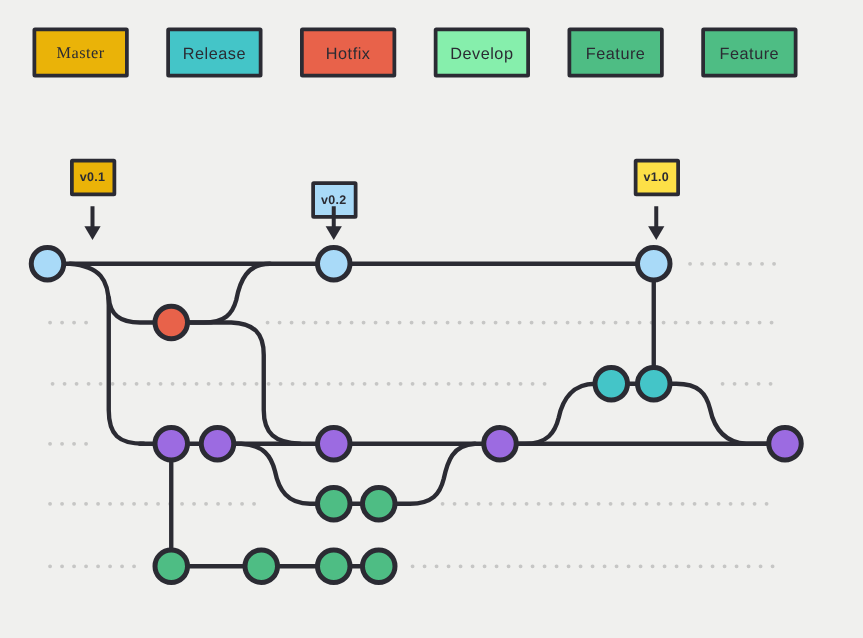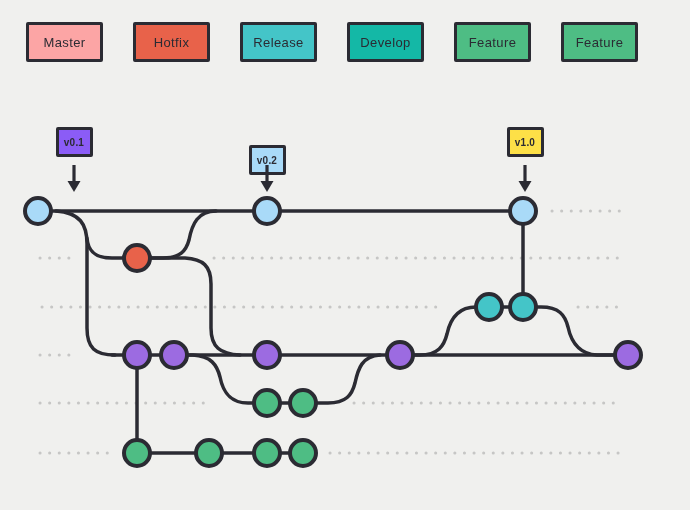--- a/index.html
+++ b/index.html
@@ -25,30 +25,30 @@
     border:3px solid #2b2b33;border-radius:2px;
     display:flex;align-items:center;justify-content:center;
     font-size:10px;letter-spacing:0.2px;font-weight:600;
   }
   svg{position:absolute;left:0;top:0;}
 </style>
 </head>
 <body>
 
 <div class="legend">
-    <div class="legend-item" style="background: #fca5a5;">Master</div>
+    <div class="legend-item" style="background: #eab308; font-family: Liberation Serif, serif;">Master</div>
+    <div class="legend-item" style="background: rgb(68, 197, 200);">Release</div>
     <div class="legend-item" style="background: rgb(232, 98, 74);">Hotfix</div>
-    <div class="legend-item" style="background: rgb(68, 197, 200);">Release</div>
-    <div class="legend-item" style="background: #14b8a6;">Develop</div>
+    <div class="legend-item" style="background: #86efac;">Develop</div>
     <div class="legend-item" style="background: rgb(78, 189, 132);">Feature</div>
     <div class="legend-item" style="background: rgb(78, 189, 132);">Feature</div>
   </div>
 
 <div id="tags">
-    <div class="tag" style="left: 55.5px; background: #8b5cf6;">v0.1</div>
+    <div class="tag" style="left: 55.5px; background: #eab308;">v0.1</div>
     <div class="tag" style="left: 248.5px; background: rgb(169, 218, 248); margin-top: 18px;">v0.2</div>
     <div class="tag" style="left: 506.5px; background: #fde047;">v1.0</div>
   </div>
 
 <svg width="690" height="510" viewBox="0 0 690 510">
     <line x1="552" y1="211" x2="622" y2="211" stroke="#c6c6c5" stroke-width="3" stroke-linecap="round" stroke-dasharray="0.1 9.5"></line>
     <line x1="40" y1="258" x2="74" y2="258" stroke="#c6c6c5" stroke-width="3" stroke-linecap="round" stroke-dasharray="0.1 9.5"></line>
     <line x1="214" y1="258" x2="619" y2="258" stroke="#c6c6c5" stroke-width="3" stroke-linecap="round" stroke-dasharray="0.1 9.5"></line>
     <line x1="42" y1="307" x2="436" y2="307" stroke="#c6c6c5" stroke-width="3" stroke-linecap="round" stroke-dasharray="0.1 9.5"></line>
     <line x1="578" y1="307" x2="619" y2="307" stroke="#c6c6c5" stroke-width="3" stroke-linecap="round" stroke-dasharray="0.1 9.5"></line>

